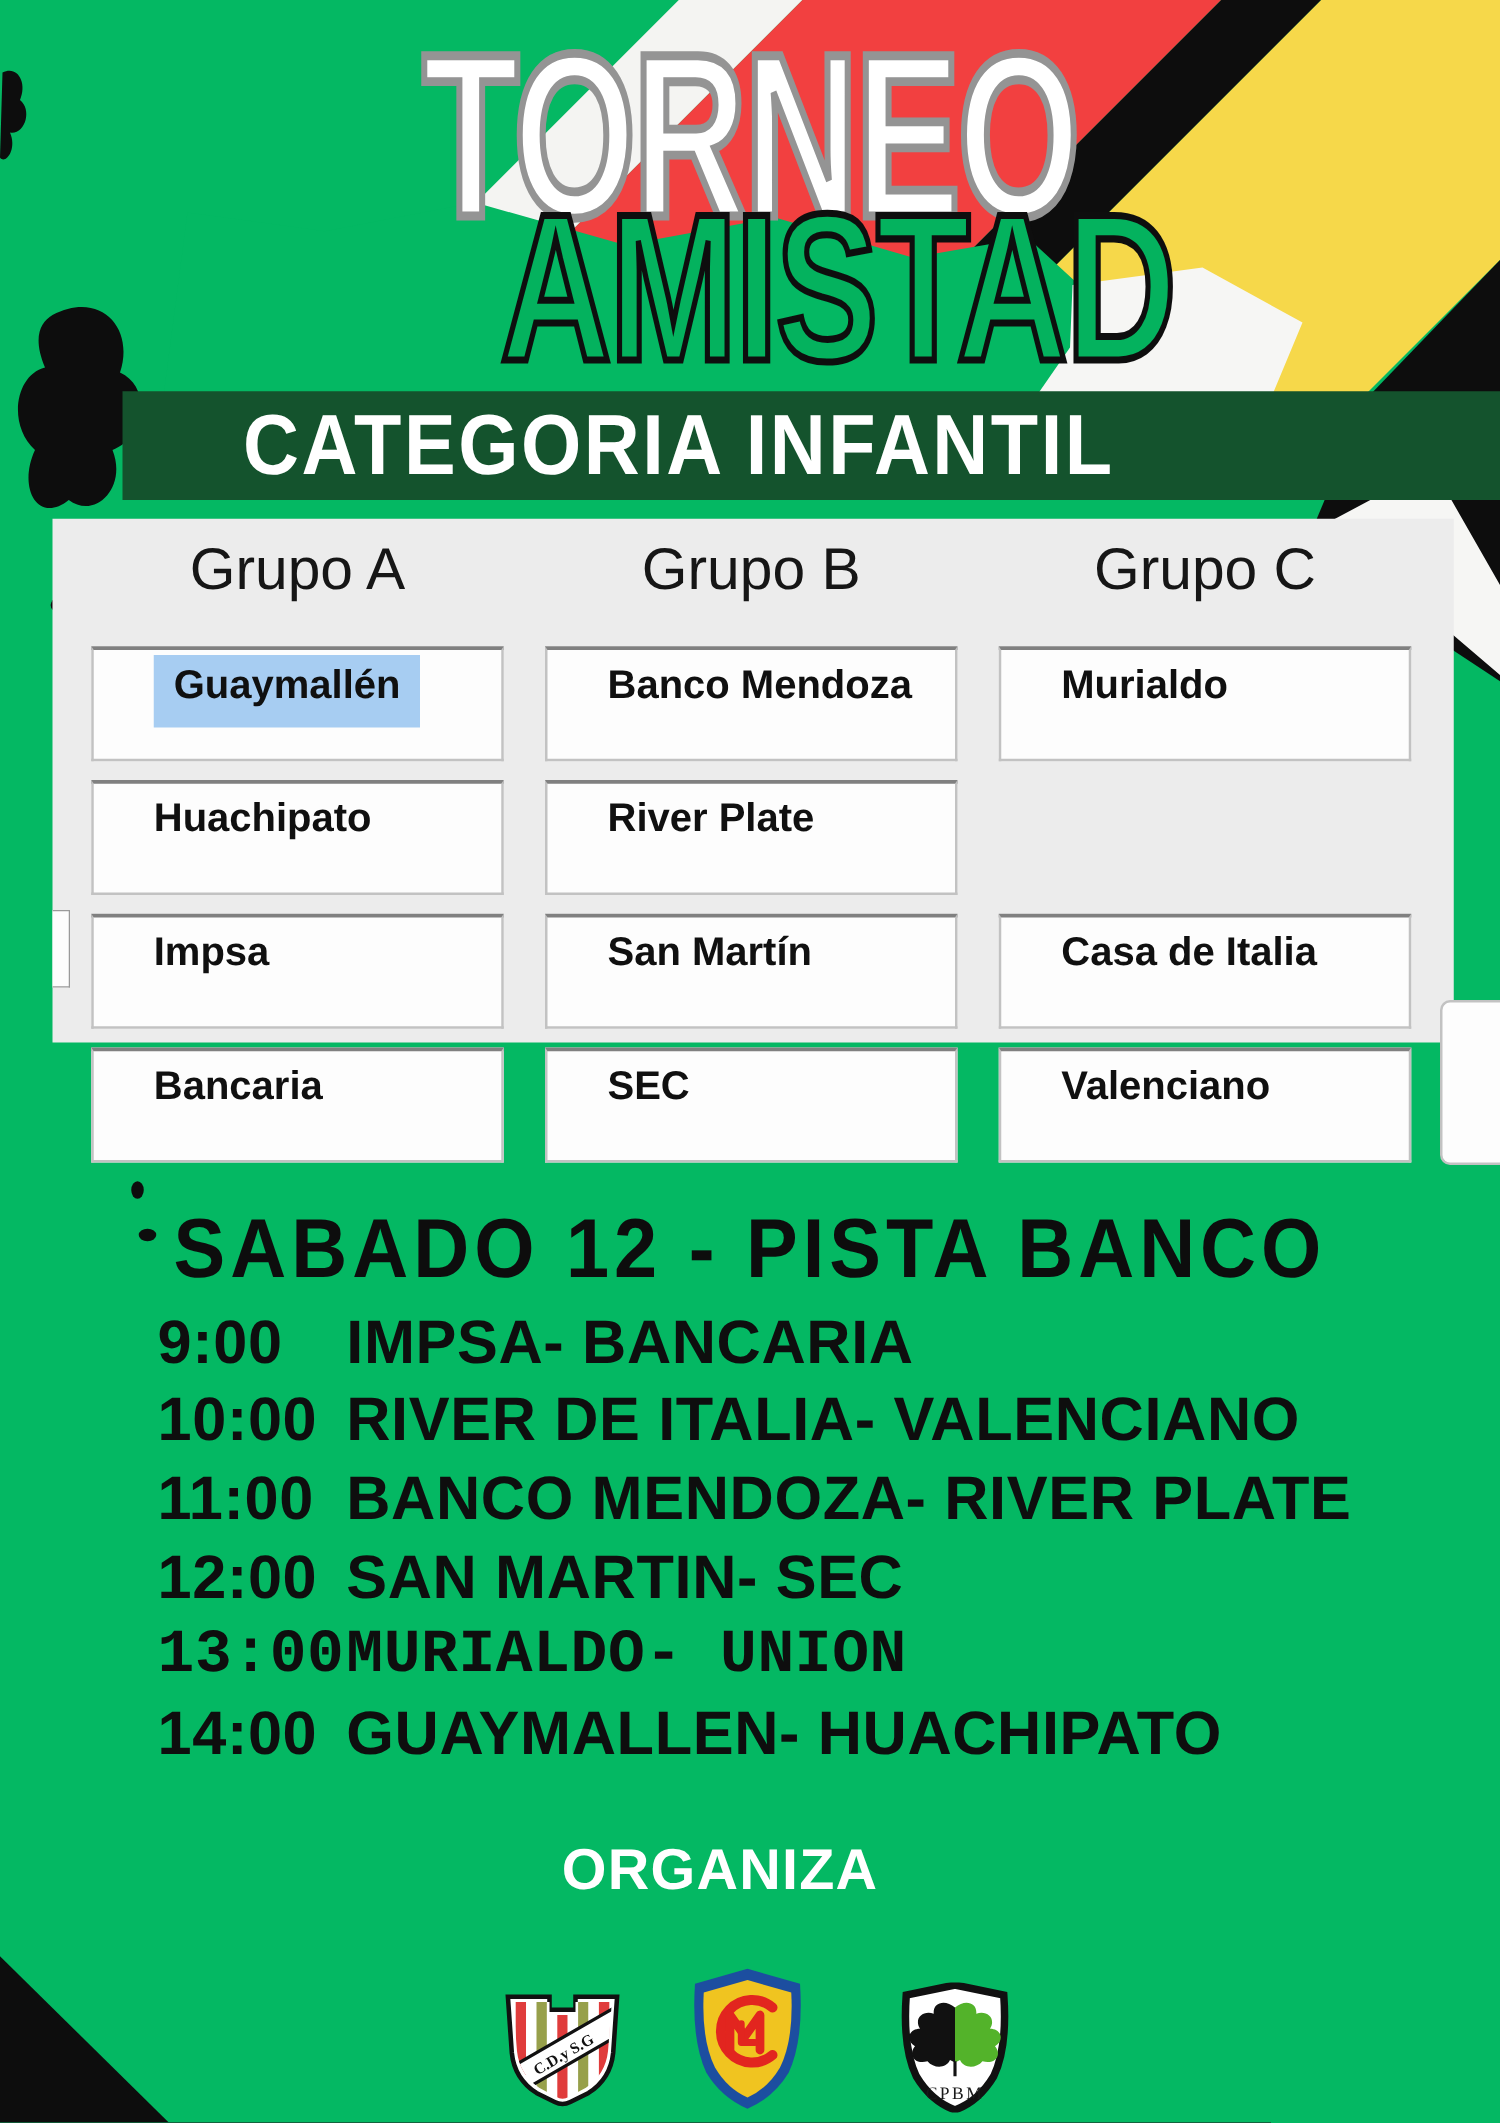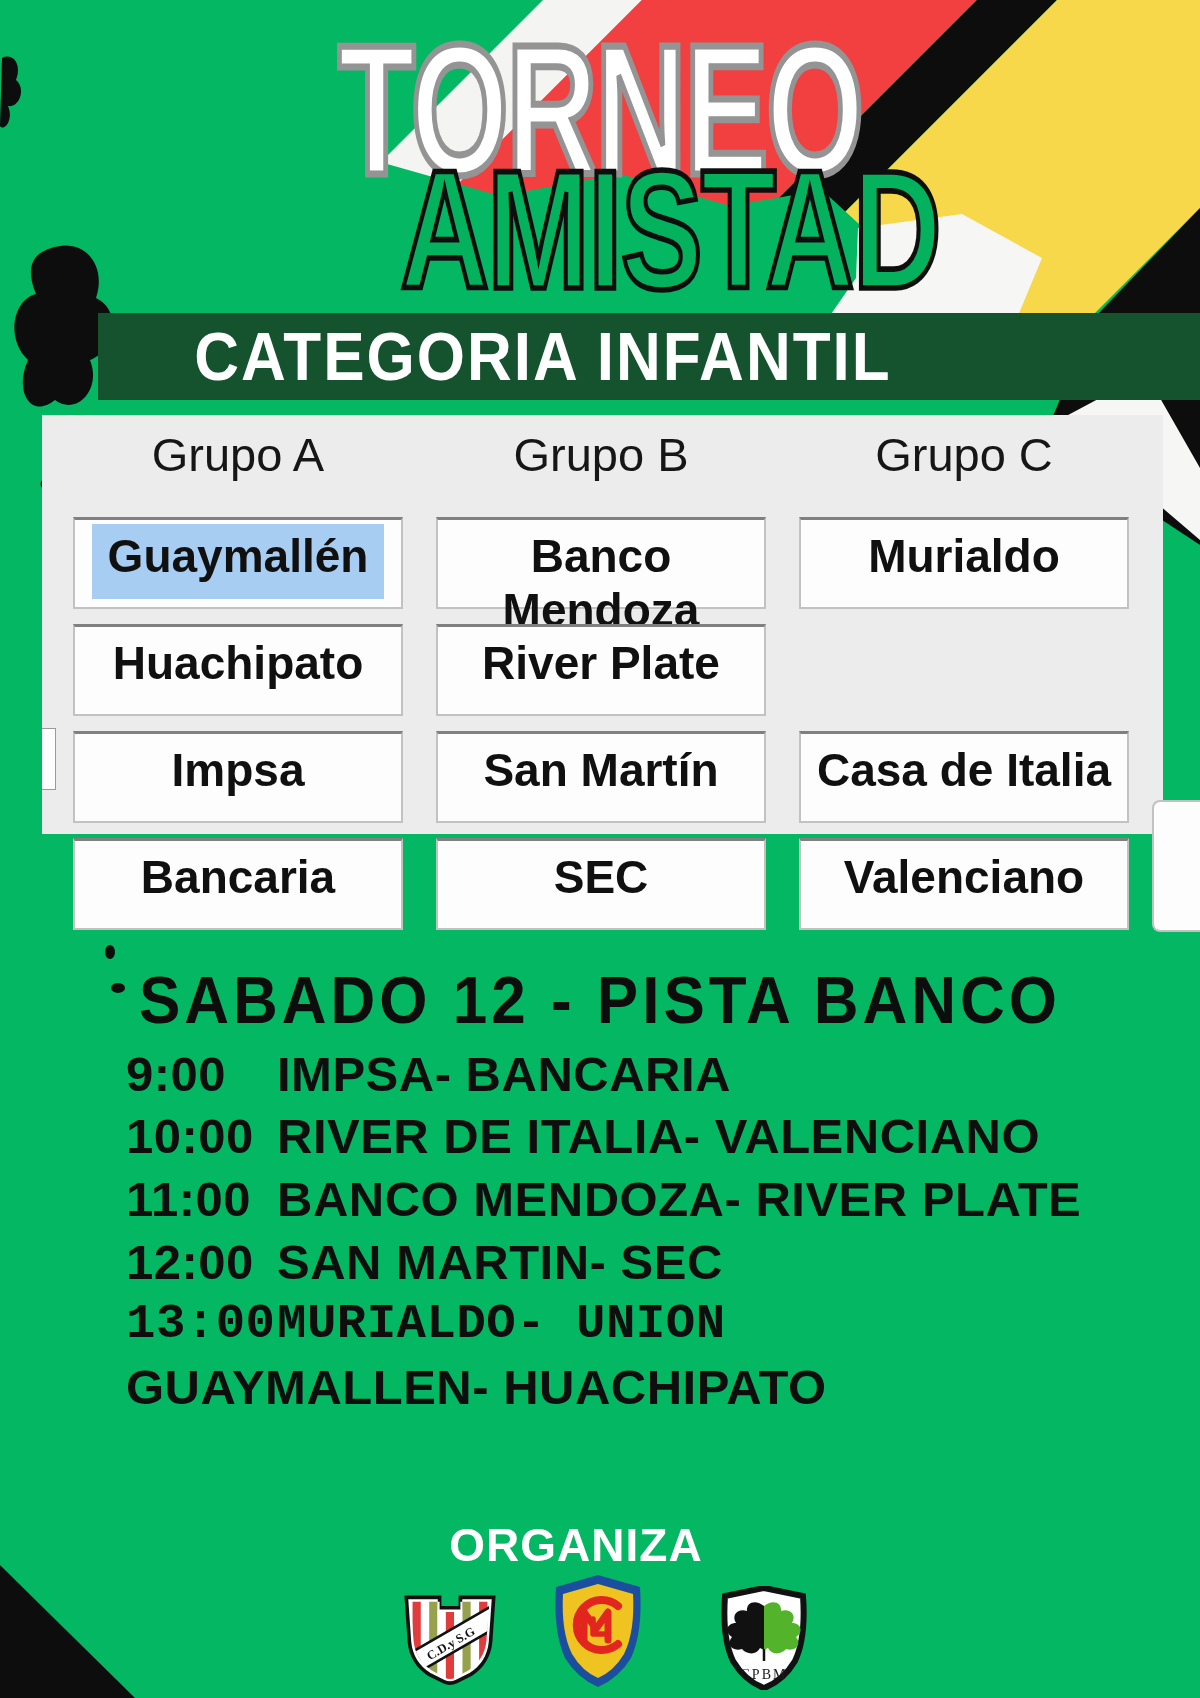--- a/index.html
+++ b/index.html
@@ -22,40 +22,40 @@
           color:#ffffff;font-weight:bold;font-size:62px;letter-spacing:2px;
           transform:scaleY(1.10);}
   
   .panel{position:absolute;z-index:4;left:42px;top:415px;width:1121px;height:419px;
          background:#ececec;}
   .grupo-header{position:absolute;top:12px;width:330px;text-align:center;
          font-size:47px;color:#161616;font-weight:400;}
   .gh-a{left:31px;} .gh-b{left:394px;} .gh-c{left:757px;}
   .teambox{position:absolute;width:330px;height:92px;background:#fdfdfd;
          border:2px solid #c2c2c2;border-top:3px solid #808080;box-sizing:border-box;
-         text-align:center;padding-top:9px;font-size:46px;font-weight:bold;color:#101010;}
+         text-align:left;padding-top:9px;font-size:32px;font-weight:bold;color:#101010;padding-left:48px;}
   .col-a{left:31px;} .col-b{left:394px;} .col-c{left:757px;}
   .row-1{top:102px;} .row-2{top:209px;} .row-3{top:316px;} .row-4{top:423px;}
   .selection{display:inline-block;background:#a7cdf2;padding:5px 16px 16px 16px;margin-top:-5px;}
   .cut-box-right{position:absolute;z-index:5;left:1152px;top:800px;width:48px;height:132px;
          background:#fdfdfd;border:2px solid #c2c2c2;border-right:none;
          border-radius:8px 0 0 8px;box-sizing:border-box;}
   .cut-box-left{position:absolute;z-index:5;left:42px;top:728px;width:14px;height:62px;
          background:#fdfdfd;border:1px solid #9a9a9a;border-left:none;box-sizing:border-box;}
   
   .sched-heading{position:absolute;z-index:4;left:0;top:961px;width:1200px;text-align:center;
          font-size:62px;font-weight:bold;color:#0d0d0d;letter-spacing:4px;
          transform:scaleY(1.08);transform-origin:50% 0;}
   .match-row{position:absolute;z-index:4;left:126px;display:flex;align-items:baseline;
          font-size:49px;font-weight:bold;color:#0e0e0e;letter-spacing:0.5px;}
   .match-row .t{display:inline-block;width:151px;}
   .mr-0{top:1046px;} .mr-1{top:1108px;} .mr-2{top:1171px;}
   .mr-3{top:1234px;} .mr-4{top:1296px;font-family:Liberation Mono, monospace;} .mr-5{top:1359px;}
   
-  .organiza{position:absolute;z-index:4;left:0;top:1518px;width:1152px;text-align:center;
+  .organiza{position:absolute;z-index:4;left:0;top:1468px;width:1152px;text-align:center;
          font-size:46px;font-weight:bold;color:#ffffff;letter-spacing:1px;}
   .logo{position:absolute;z-index:4;}
   .logo-cdysg{left:398px;top:1592px;width:104px;height:94px;}
   .logo-clm{left:548px;top:1572px;width:100px;height:118px;}
   .logo-cpbm{left:714px;top:1586px;width:100px;height:104px;}
 </style>
 </head>
 <body>
 
 <div id="poster">
@@ -140,20 +140,21 @@
   </div>
   <div class="match-row mr-3">
     <span class="t">12:00</span>
     <span class="m">SAN MARTIN- SEC</span>
   </div>
   <div class="match-row mr-4">
     <span class="t">13:00</span>
     <span class="m">MURIALDO- UNION</span>
   </div>
   <div class="match-row mr-5">
+    <span class="t">14:00</span>
     <span class="m">GUAYMALLEN- HUACHIPATO</span>
   </div>
 
   <div class="organiza">ORGANIZA</div>
 
   <svg class="logo logo-cdysg" viewBox="0 0 100 90">
     <defs>
       <clipPath id="cdysg-clip">
         <path d="M12,9 L40,9 L40,19 L60,19 L60,9 L88,9 L85,47 Q83,65 68,75 L55,82 Q50,85 45,82 L32,75 Q17,65 15,47 Z"></path>
       </clipPath>

